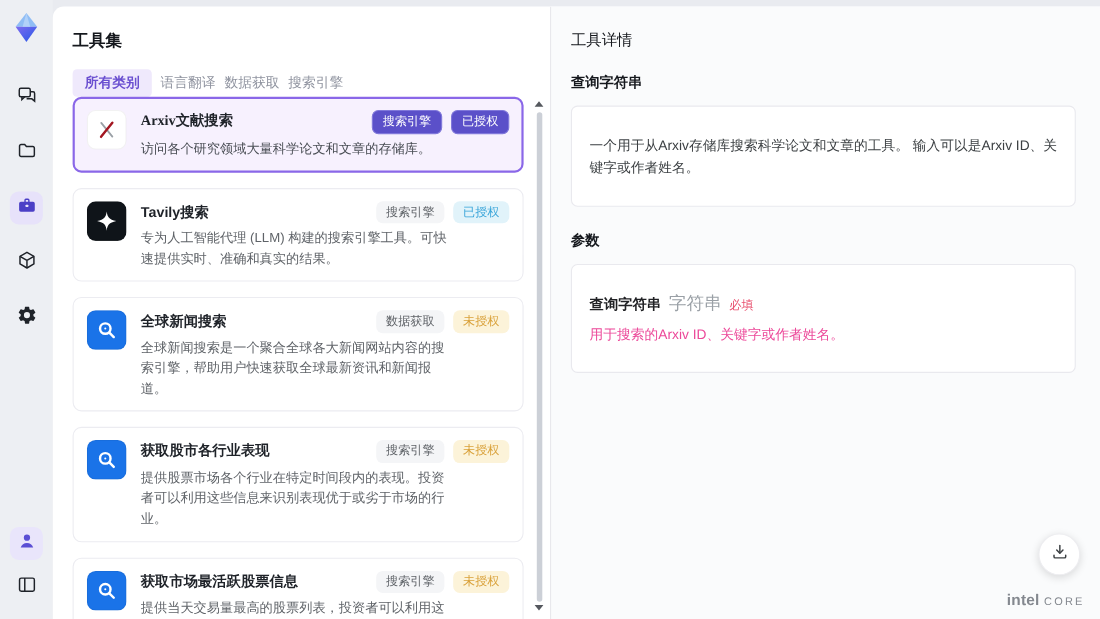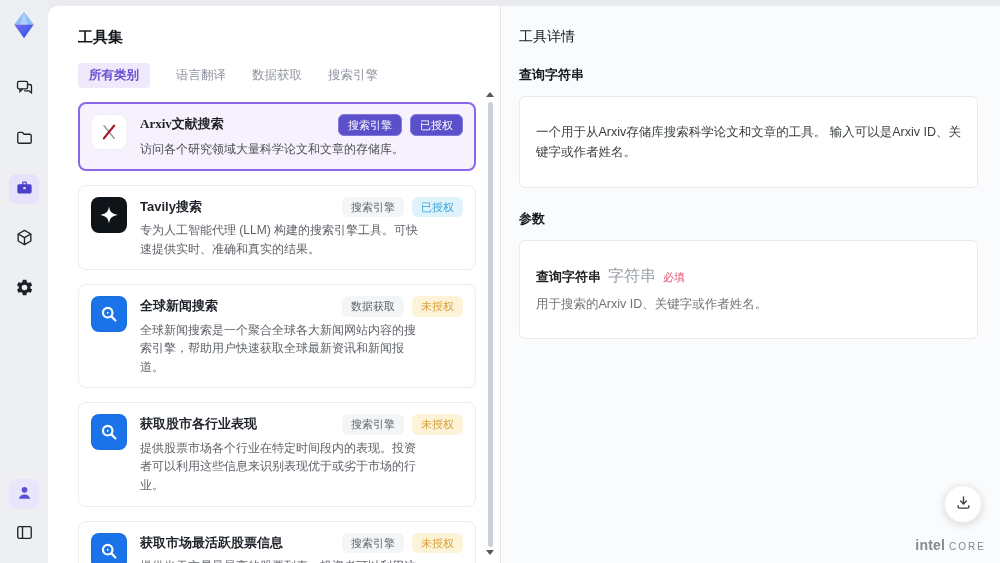--- a/index.html
+++ b/index.html
@@ -14,23 +14,23 @@
   .nav-btn { width:30px; height:30px; border-radius:8px; display:flex; align-items:center; justify-content:center; cursor:pointer; }
   .nav-btn svg { width:19px; height:19px; }
   .nav-btn.active { background:#e7e2fa; }
   .rail-spacer { flex:1; }
   .rail-bottom { display:flex; flex-direction:column; align-items:center; gap:10px; }
 
   
   .content { flex:1; margin-top:6px; background:#ffffff; border-radius:10px 0 0 0; display:flex; height:557px; overflow:hidden; }
 
   
-  .list-panel { width:452px; flex:none; padding:16px 24px 0 30px; position:relative; overflow:hidden; }
+  .list-panel { width:452px; flex:none; padding:16px 24px 0 18px; position:relative; overflow:hidden; }
   .panel-title { font-size:15px; font-weight:700; color:#15181d; margin:6px 0 16px; }
-  .tabs { display:flex; align-items:center; gap:26px; margin-bottom:14px; }
+  .tabs { display:flex; align-items:center; gap:8px; }
   .tab { font-size:12.5px; color:#9094a0; cursor:pointer; padding:4px 0; white-space:nowrap; }
   .tab.active { background:#efe9fc; color:#6a4fd0; font-weight:700; padding:4px 11px; border-radius:4px; }
   .cards { display:flex; flex-direction:column; gap:14px; }
   .card { border:1px solid #ececf1; border-radius:8px; background:#fff; padding:11px 12px; display:flex; gap:13px; cursor:pointer; }
   .card.selected { border:2px solid #8a67e8; background:#f7f1fe; padding:10px 11px;font-family:Liberation Serif, serif; }
   .tool-icon { width:36px; height:36px; border-radius:8px; flex:none; display:flex; align-items:center; justify-content:center; border:1px solid rgba(0,0,0,0.05); }
   .tool-icon svg { width:22px; height:22px; }
   .card-body { flex:1; min-width:0; }
   .card-head { display:flex; justify-content:space-between; align-items:flex-start; gap:8px; }
   .tool-name { font-size:13px; font-weight:700; color:#1f2329; padding-top:1px; }
@@ -53,21 +53,21 @@
   
   .detail-panel { flex:1; background:#fafbfc; border-left:1px solid #e8e8ec; padding:16px 22px 0 18px; }
   .detail-title { font-size:14px; font-weight:400; color:#15181d; margin:6px 0 20px; }
   .section-heading { font-size:13px; font-weight:700; color:#15181d; margin:0 0 12px; }
   .box { background:#fff; border:1px solid #e9e9ee; border-radius:6px; padding:25px 16px; margin-bottom:22px; }
   .intro-text { font-size:12.5px; color:#3c4043; line-height:1.6; }
   .param-head { display:flex; align-items:baseline; gap:7px; }
   .param-name { font-size:13px; font-weight:700; color:#202124; }
   .param-type { font-size:16px; color:#9aa0a6; }
   .param-required { font-size:11px; color:#e8506e; }
-  .param-desc { margin-top:9px; font-size:12.5px; color:#737373; }
+  .param-desc { margin-top:9px; font-size:12.5px; color:#ec4899; }
 
   
   .fab { position:absolute; right:18px; bottom:40px; width:38px; height:38px; border-radius:50%; background:#fff; border:1px solid #ededf0; box-shadow:0 2px 8px rgba(0,0,0,.14); display:flex; align-items:center; justify-content:center; cursor:pointer; }
   .fab svg { width:17px; height:17px; }
   .intel-logo { position:absolute; right:14px; bottom:10px; color:#84888f; display:flex; align-items:baseline; gap:4px; user-select:none; }
   .intel-word { font-size:14px; font-weight:700; letter-spacing:0.2px;margin-top:12px; }
   .intel-core { font-size:10px; letter-spacing:2px; font-weight:400; }
 </style>
 </head>
 <body>

